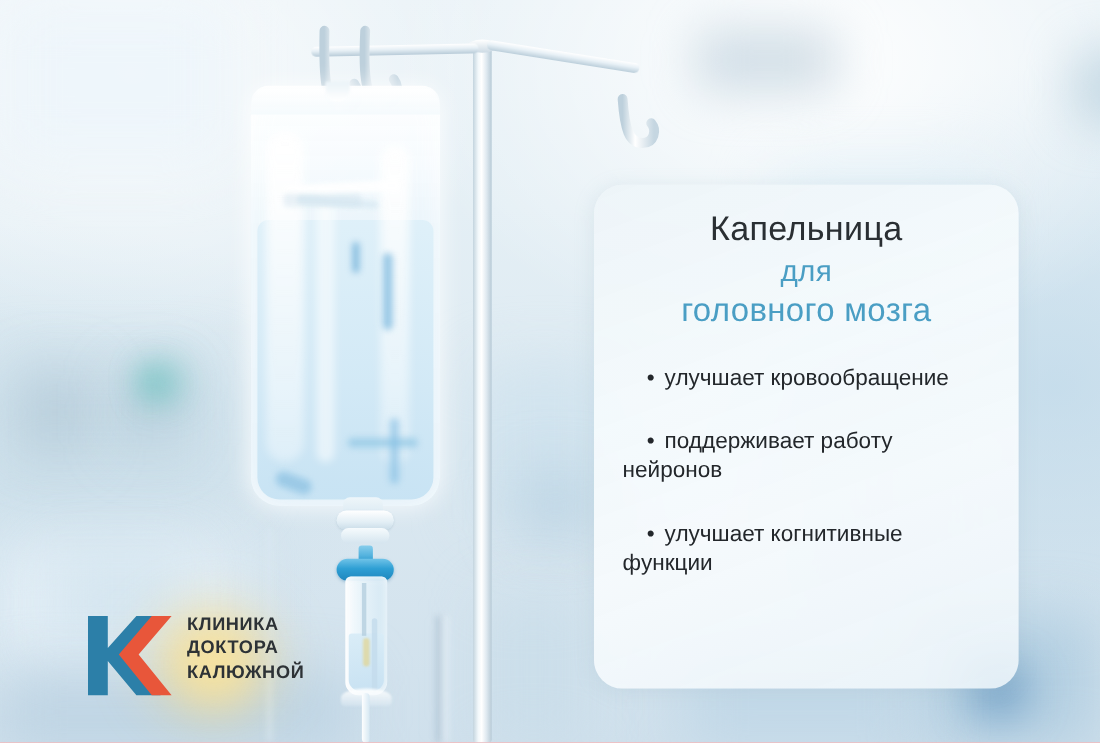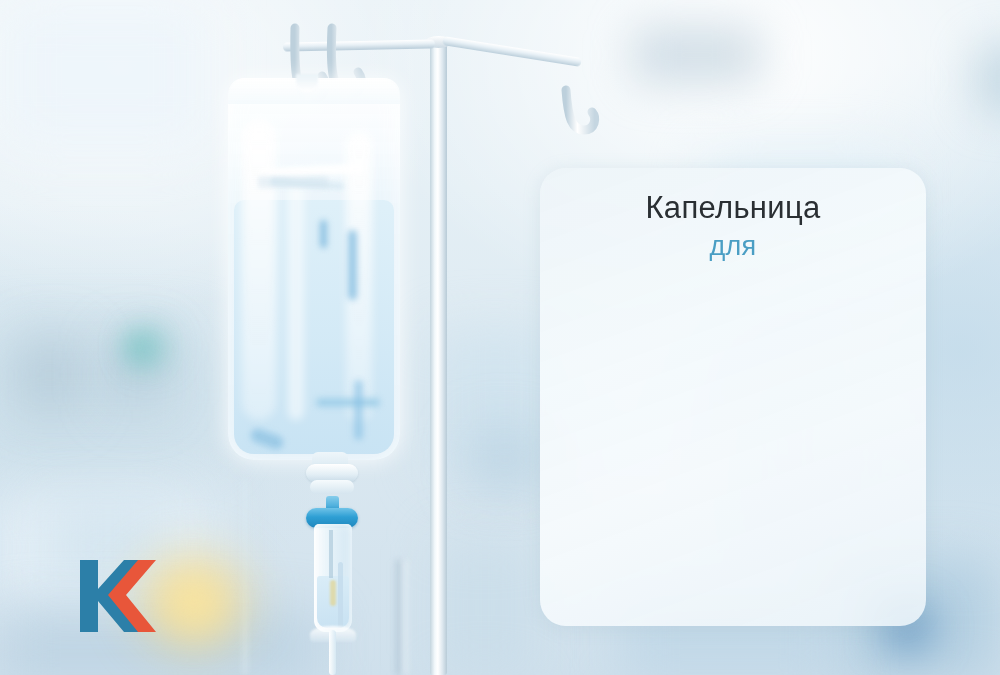--- a/index.html
+++ b/index.html
@@ -327,24 +327,35 @@
   </div>
 
   <div class="blob glow"></div>
   <div class="blob glow2"></div>
 
   <div class="card">
     <div class="card-inner">
       <h1 class="title">
         <span class="l1">Капельница</span>
         <span class="l2">для</span>
+        <span class="l3">головного мозга</span>
       </h1>
+      <ul class="bullets">
+        <li>улучшает кровообращение</li>
+        <li>поддерживает работу нейронов</li>
+        <li>улучшает когнитивные функции</li>
+      </ul>
     </div>
   </div>
 
   <div class="logo">
     <svg class="logo-mark" viewBox="0 0 82 80">
       <path d="M2 4 H20 V33 L46 4 H68 L38 38 L68 76 H46 L20 45 V76 H2 Z" fill="#2c7fa8"></path>
       <path d="M78 4 L48 39 L78 76 H60 L30 39 L60 4 Z" fill="#e8563a"></path>
     </svg>
+    <div class="logo-text">
+      <span>КЛИНИКА</span>
+      <span>ДОКТОРА</span>
+      <span>КАЛЮЖНОЙ</span>
+    </div>
   </div>
 
 </div>
 
 </body></html>

